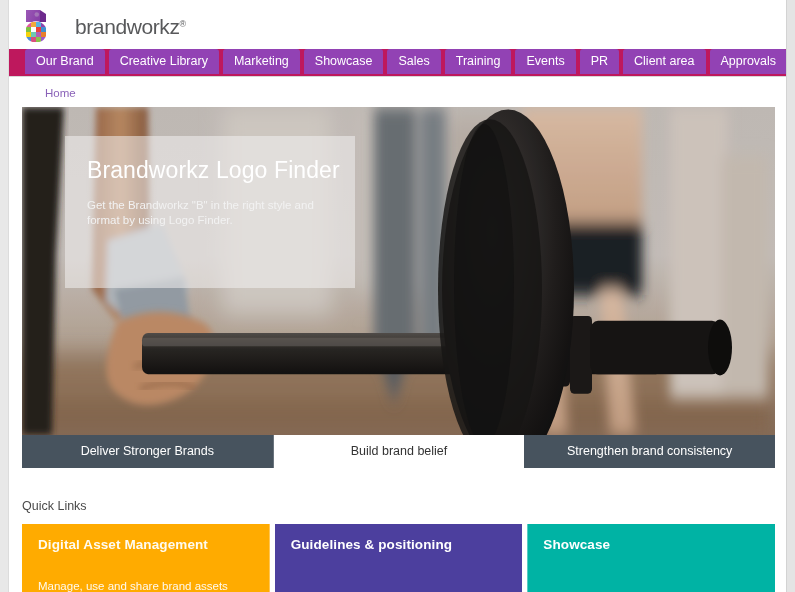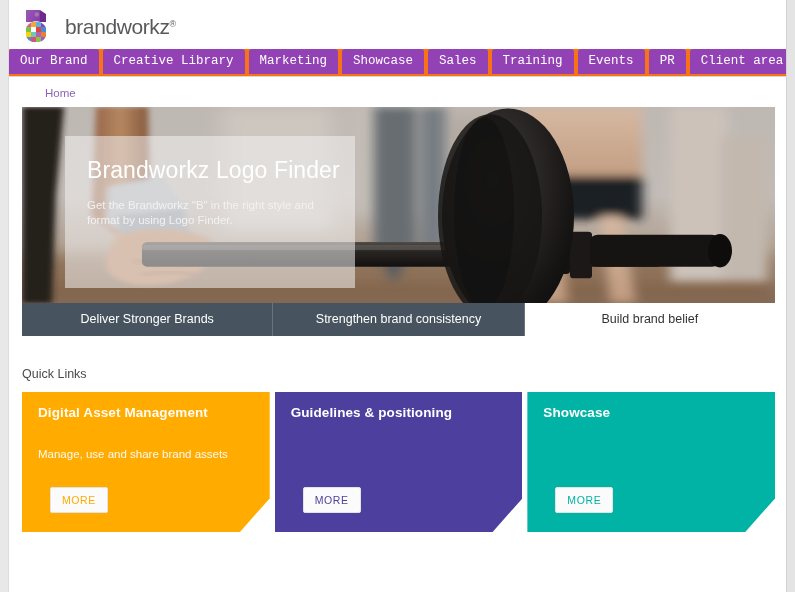--- a/index.html
+++ b/index.html
@@ -44,37 +44,36 @@
     left: 11px;
     top: 8px;
     display: flex;
     align-items: center;
     height: 38px;
   }
 
   #logo-mark { width: 36px; height: 38px; display: block; }
 
   #logo-word {
-    margin-left: 9px;
+    margin-left: 19px;
     font-size: 21px;
     letter-spacing: -0.4px;
     color: #58595b;
     font-weight: 400;
     white-space: nowrap;
   }
   #logo-word .reg { font-size: 9px; vertical-align: 7px; }
 
   
   #navbar {
     position: relative;
     height: 27px;
-    background: #f97316;
-    padding-left: 0;
+    background: #be185d;
+    padding-left: 16px;
     white-space: nowrap;
-    font-family: Liberation Mono, monospace;
   }
 
   .nav-item {
     display: inline-block;
     height: 25px;
     line-height: 25px;
     padding: 0 11px;
     margin-right: 4px;
     background: #9242b4;
     color: #ffffff;
@@ -101,21 +100,21 @@
     font-size: 11.5px;
     color: #8a62b8;
     cursor: pointer;
   }
 
   
   #hero-wrap {
     position: relative;
     margin: 0 13px 0 13px;
     width: 753px;
-    height: 196px;
+    height: 328px;
     overflow: hidden;
   }
 
   #hero-photo {
     position: absolute;
     inset: 0;
     width: 100%;
     height: 100%;
   }
 
@@ -409,22 +408,22 @@
       </svg>
 
       <div id="hero-overlay">
         <div id="hero-title">Brandworkz Logo Finder</div>
         <div id="hero-sub">Get the Brandworkz "B" in the right style and format by using Logo Finder.</div>
       </div>
     </div>
 
     <div id="hero-tabs">
       <div class="hero-tab">Deliver Stronger Brands</div>
+      <div class="hero-tab active">Build brand belief</div>
       <div class="hero-tab">Strengthen brand consistency</div>
-      <div class="hero-tab active">Build brand belief</div>
     </div>
 
     <div id="quicklinks-title">Quick Links</div>
 
     <div id="cards">
 
       <div class="card orange">
         <div class="card-title">Digital Asset Management</div>
         <div class="card-desc">Manage, use and share brand assets</div>
         <button class="card-more">MORE</button>

